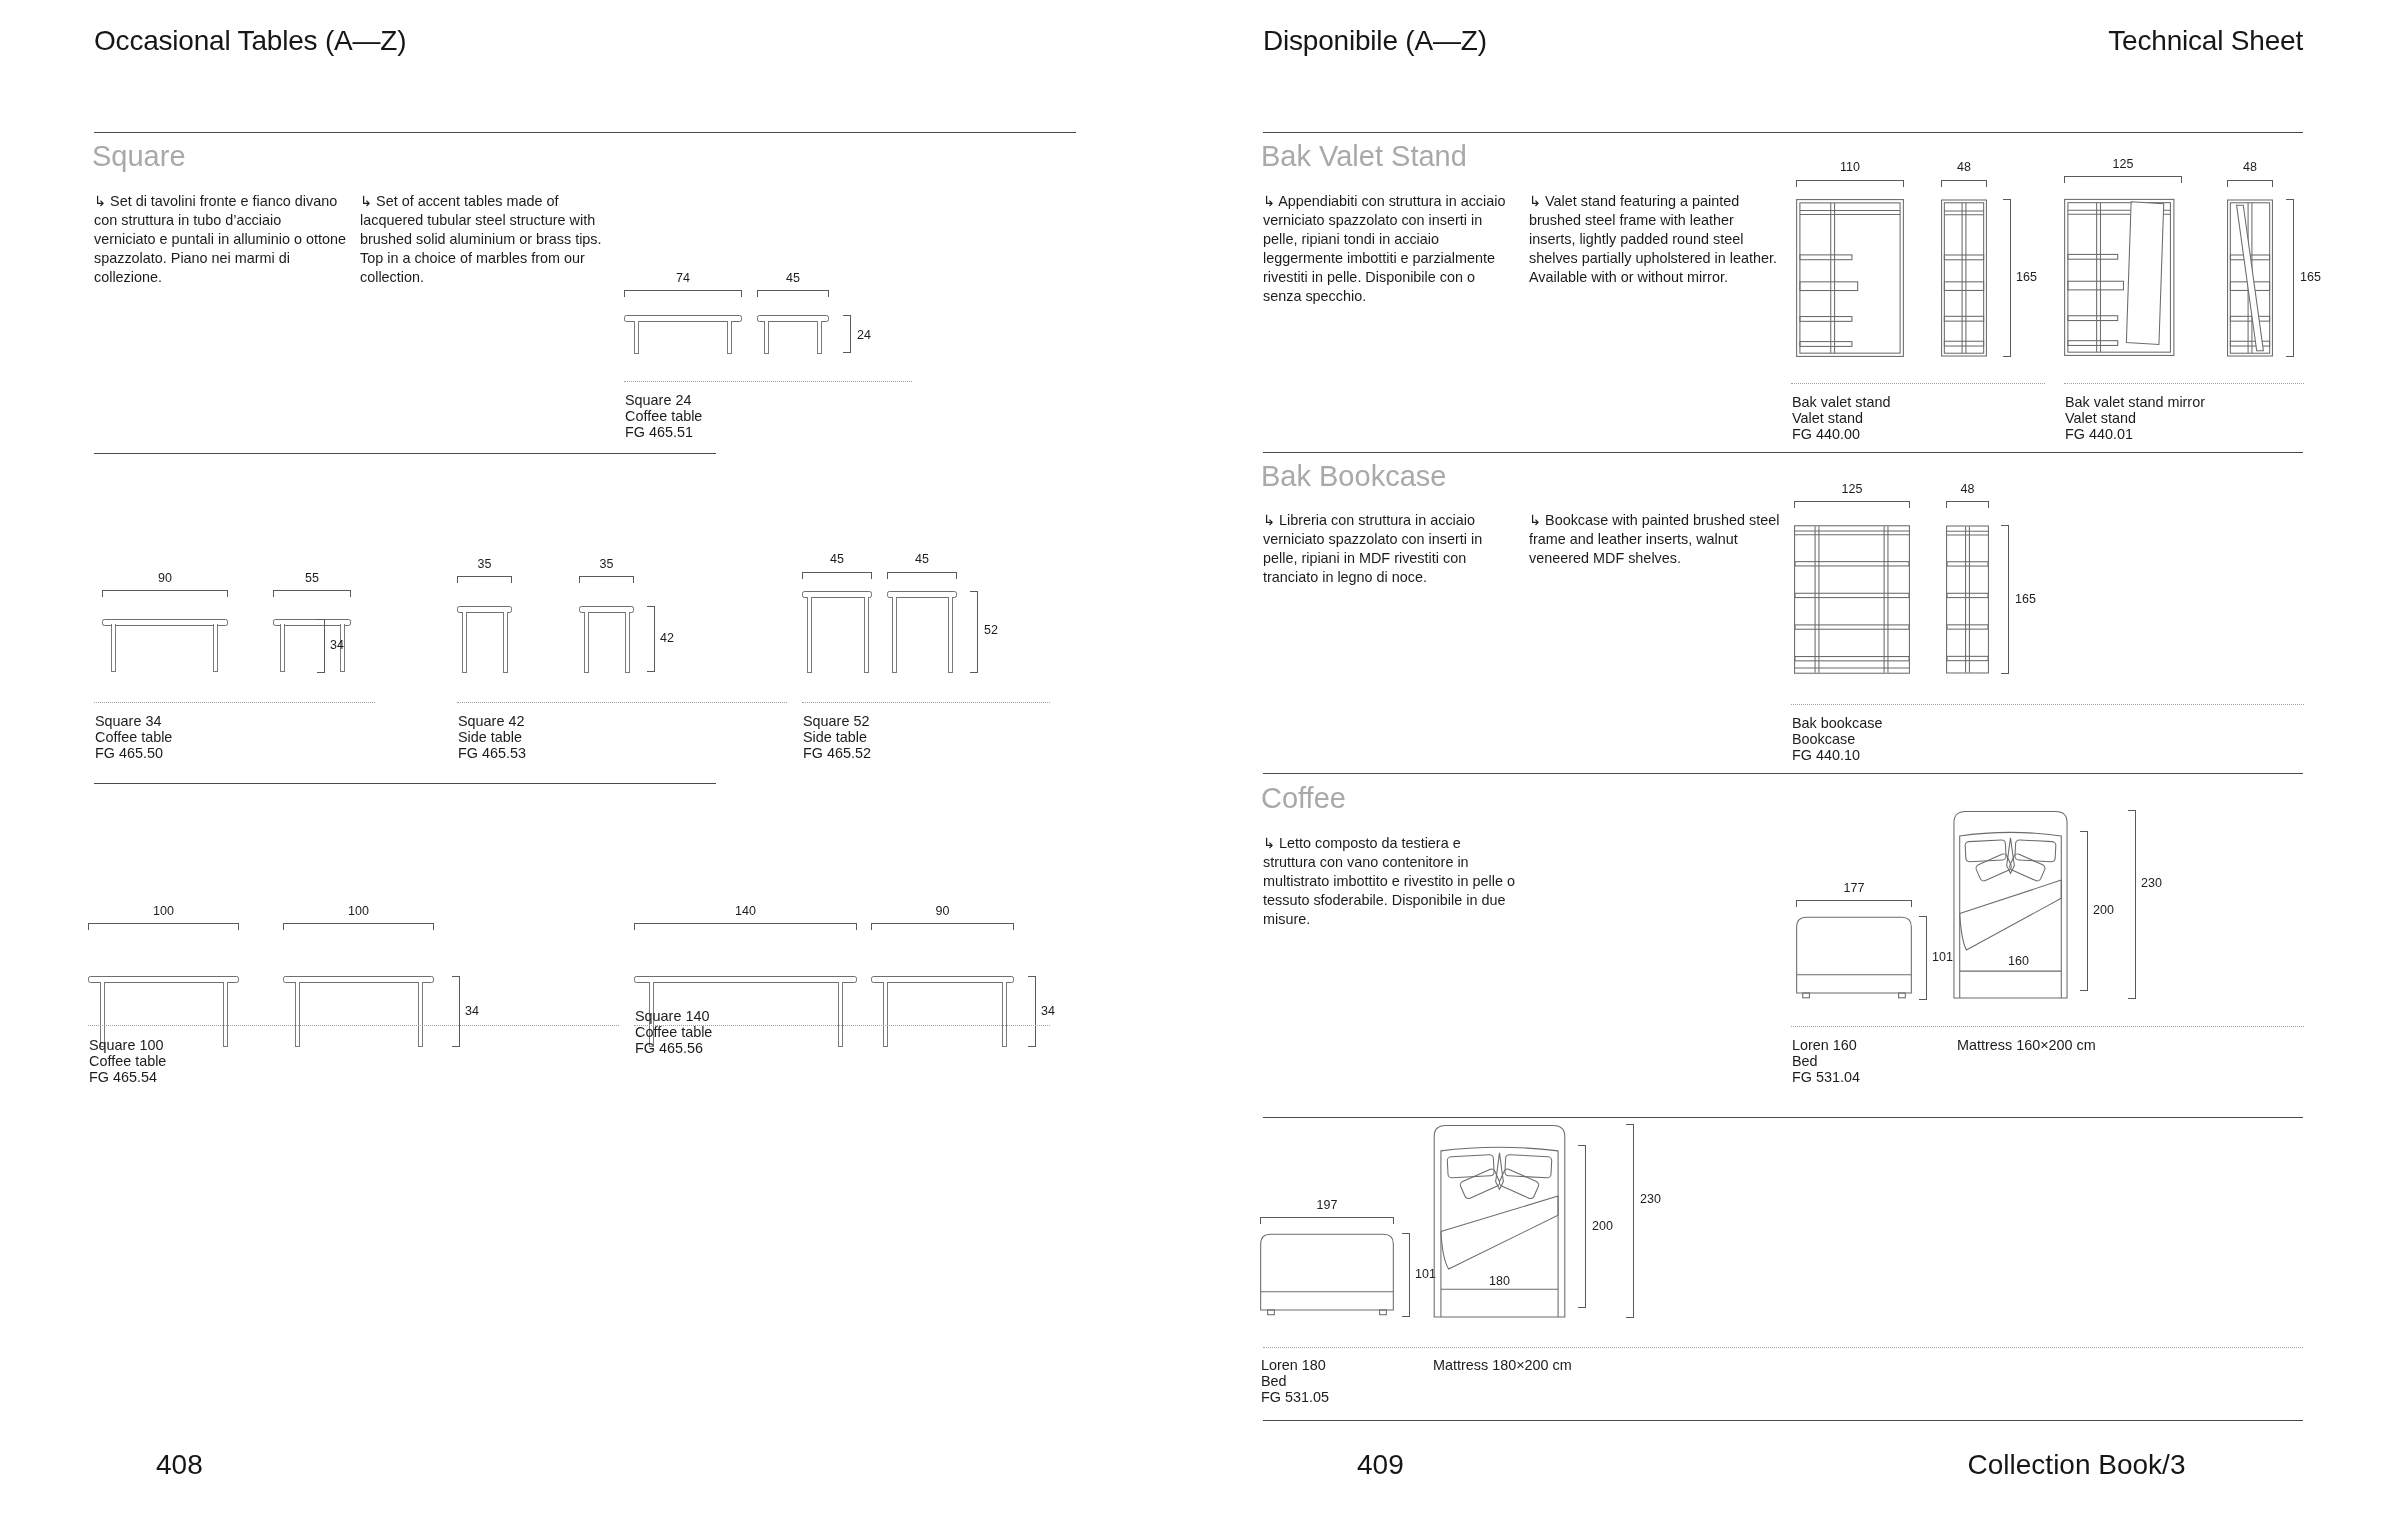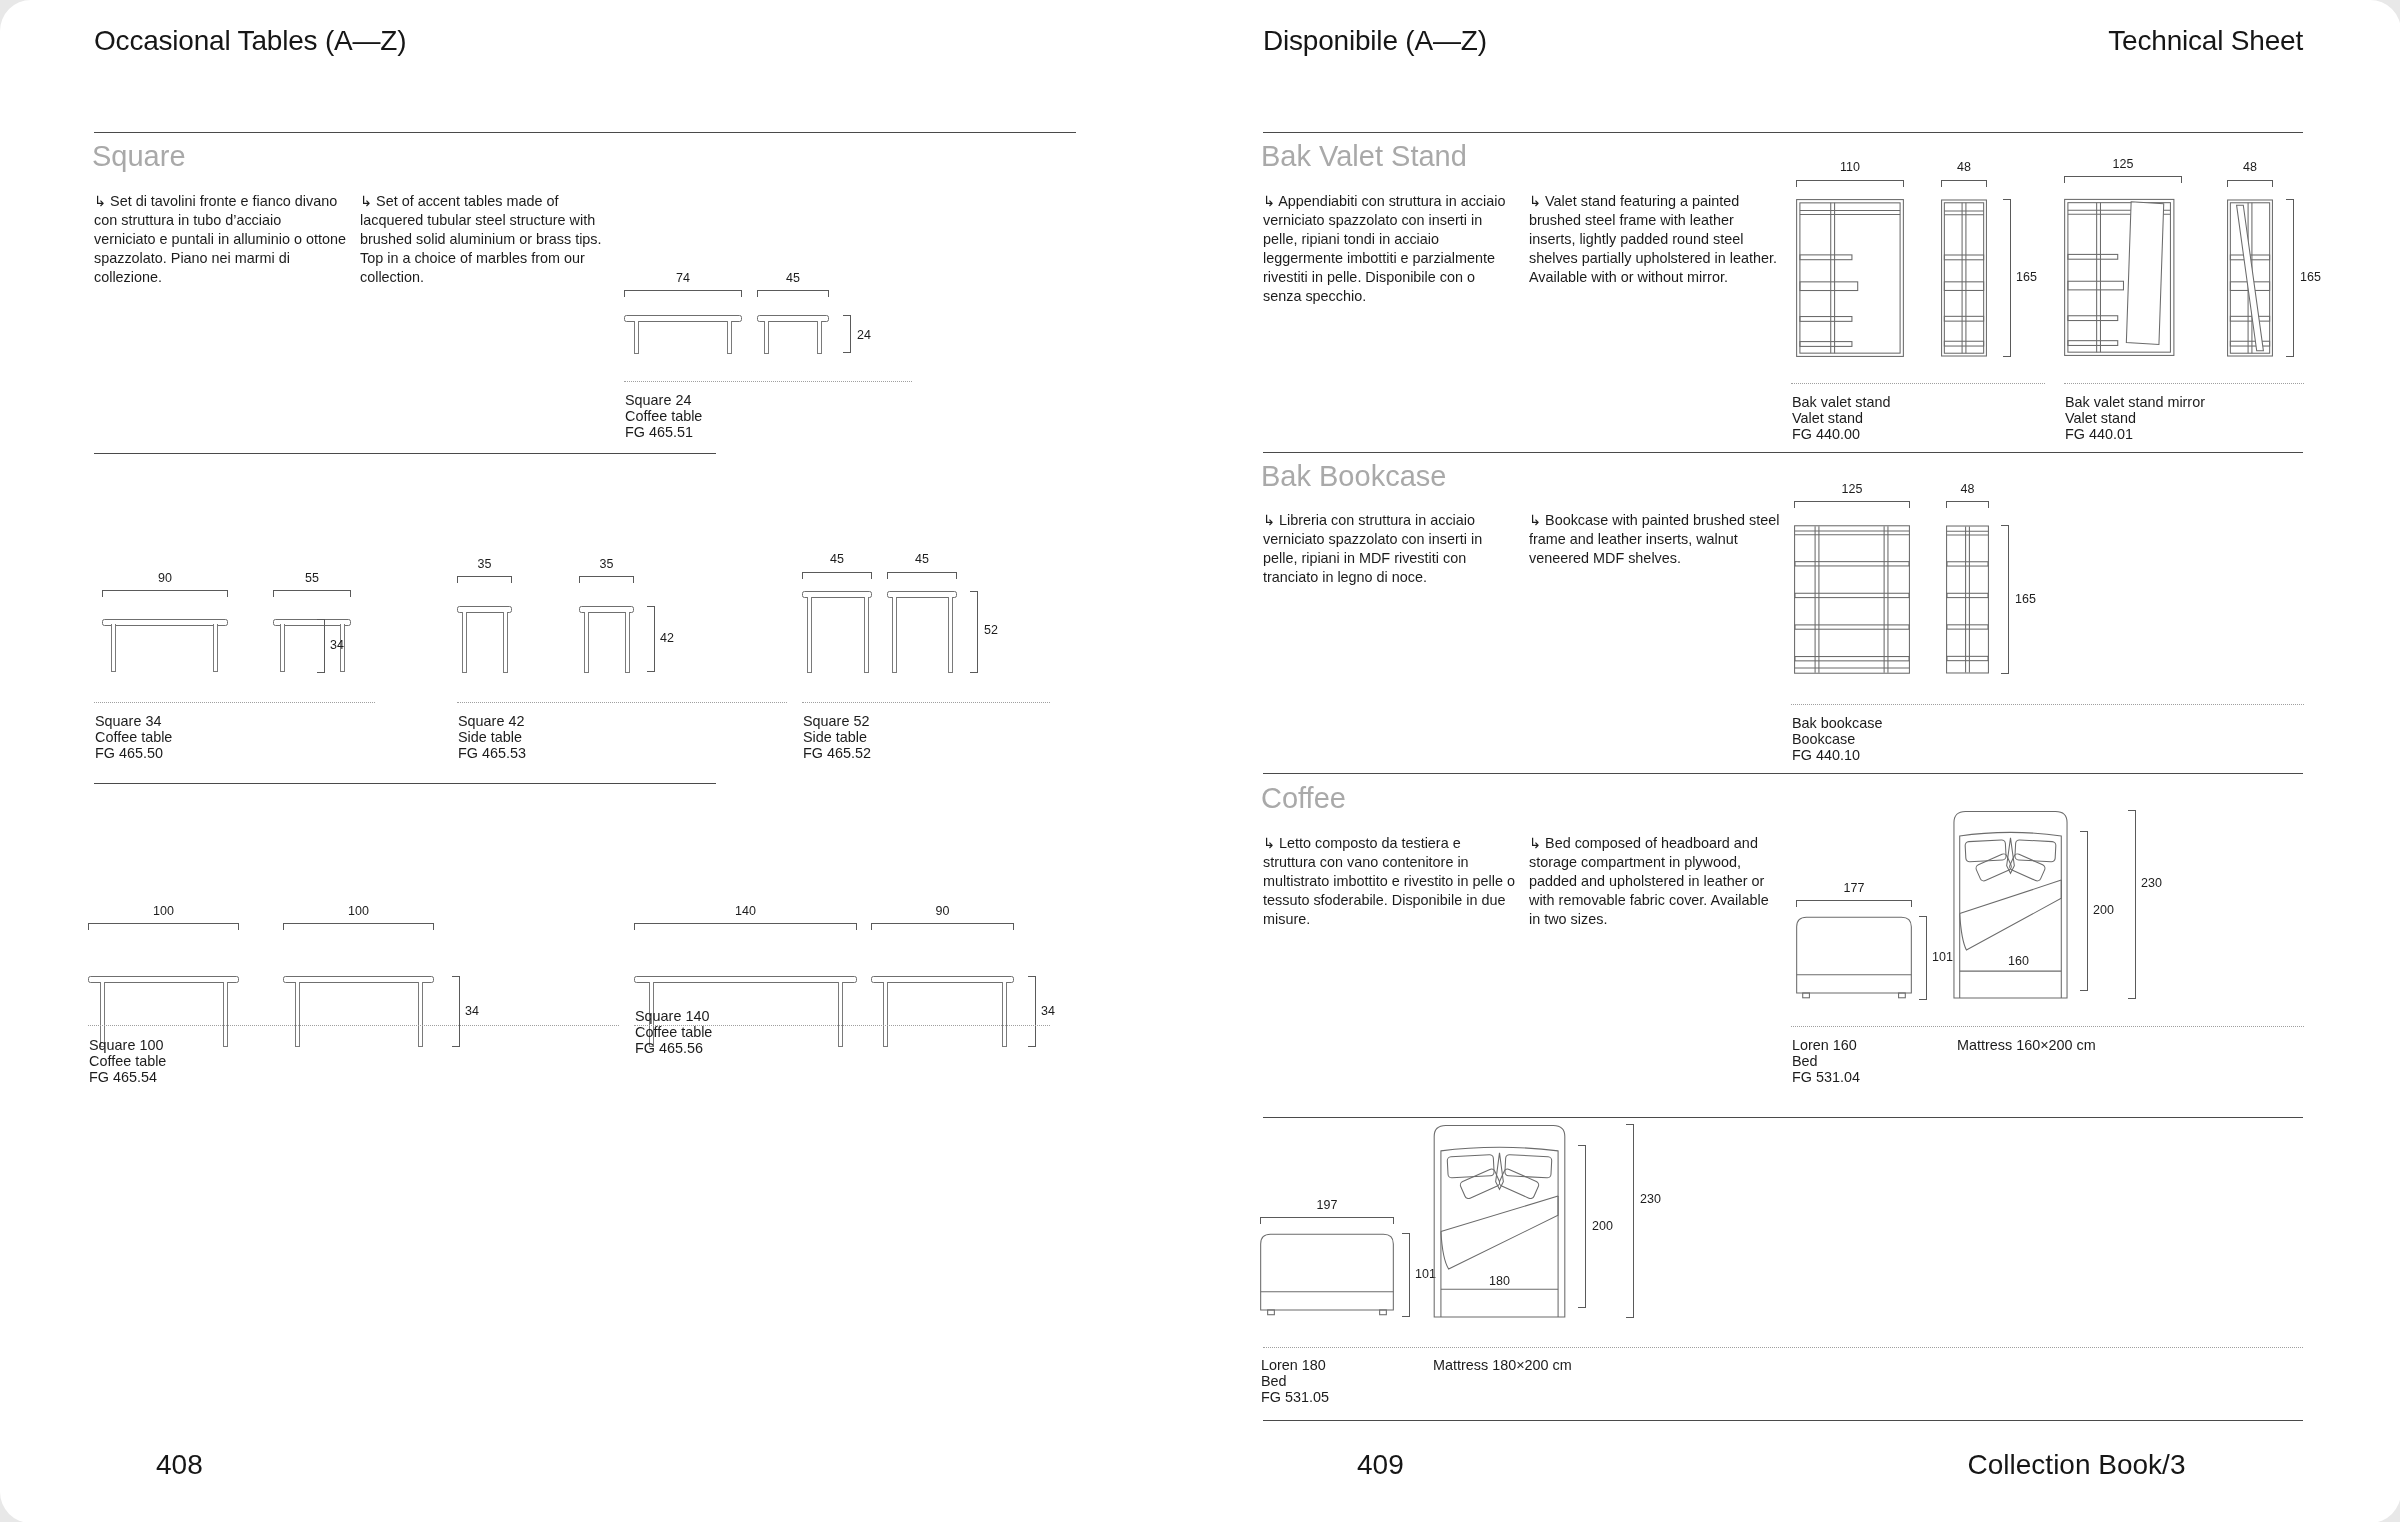--- a/index.html
+++ b/index.html
@@ -1,17 +1,17 @@
 <!DOCTYPE html>
 <html><head>
 <meta charset="utf-8">
 <style>
   html,body{margin:0;padding:0;background:#e8e8e8;}
   .sheet{position:relative;width:2401px;height:1523px;background:#ffffff;overflow:hidden;
-         font-family:"Liberation Sans","DejaVu Sans",sans-serif;color:#1d1d1d;border-radius:31px;}
+         font-family:"Liberation Sans","DejaVu Sans",sans-serif;color:#1d1d1d;}
   .abs{position:absolute;}
   .pt{font-size:28px;letter-spacing:-0.2px;color:#161616;white-space:nowrap;}
   .sh{font-size:29px;color:#a9a9a9;white-space:nowrap;}
   .t{font-size:14.4px;line-height:19px;width:252px;color:#1c1c1c;}
   .lbl{font-size:14.4px;line-height:16px;color:#1c1c1c;white-space:nowrap;}
   .lbl .ln{display:block;}
   .dim{font-size:12.5px;color:#1d1d1d;text-align:center;white-space:nowrap;}
   .rule{height:0;border-top:1.9px solid #4a4a4a;}
   .dotted{height:0;border-top:1.9px dotted #a0a0a0;}
   
@@ -293,21 +293,20 @@
   <div class="abs lbl" style="left:1792px;top:715px">
     <span class="ln">Bak bookcase</span>
     <span class="ln">Bookcase</span>
     <span class="ln">FG 440.10</span>
   </div>
 
   <div class="abs rule" style="left:1263px;top:773px;width:1040px"></div>
 
   <div class="abs sh" style="left:1261px;top:782px">Coffee</div>
   <div class="abs t" style="left:1263px;top:834px">↳ Letto composto da testiera e struttura con vano contenitore in multistrato imbottito e rivestito in pelle o tessuto sfoderabile. Disponibile in due misure.</div>
-  <div class="abs t" style="left:1529px;top:834px">↳ Bed composed of headboard and storage compartment in plywood, padded and upholstered in leather or with removable fabric cover. Available in two sizes.</div>
 
   <div class="abs dim" style="left:1796px;top:881px;width:116px">177</div>
   <div class="abs dh" style="left:1796px;top:900px;width:116px"></div>
   <svg class="abs" style="left:1796px;top:916px" width="116" height="84" viewBox="0 0 121 87">
     <g fill="none" stroke="#6b6b6b" stroke-width="1.1">
       <path d="M0.7,80 L0.7,11 Q0.7,1 11,1 L110,1 Q120.3,1 120.3,11 L120.3,80 Z"></path>
       <line x1="0.7" y1="61" x2="120.3" y2="61"></line>
       <rect x="7" y="80" width="7" height="5"></rect>
       <rect x="107" y="80" width="7" height="5"></rect>
     </g>

